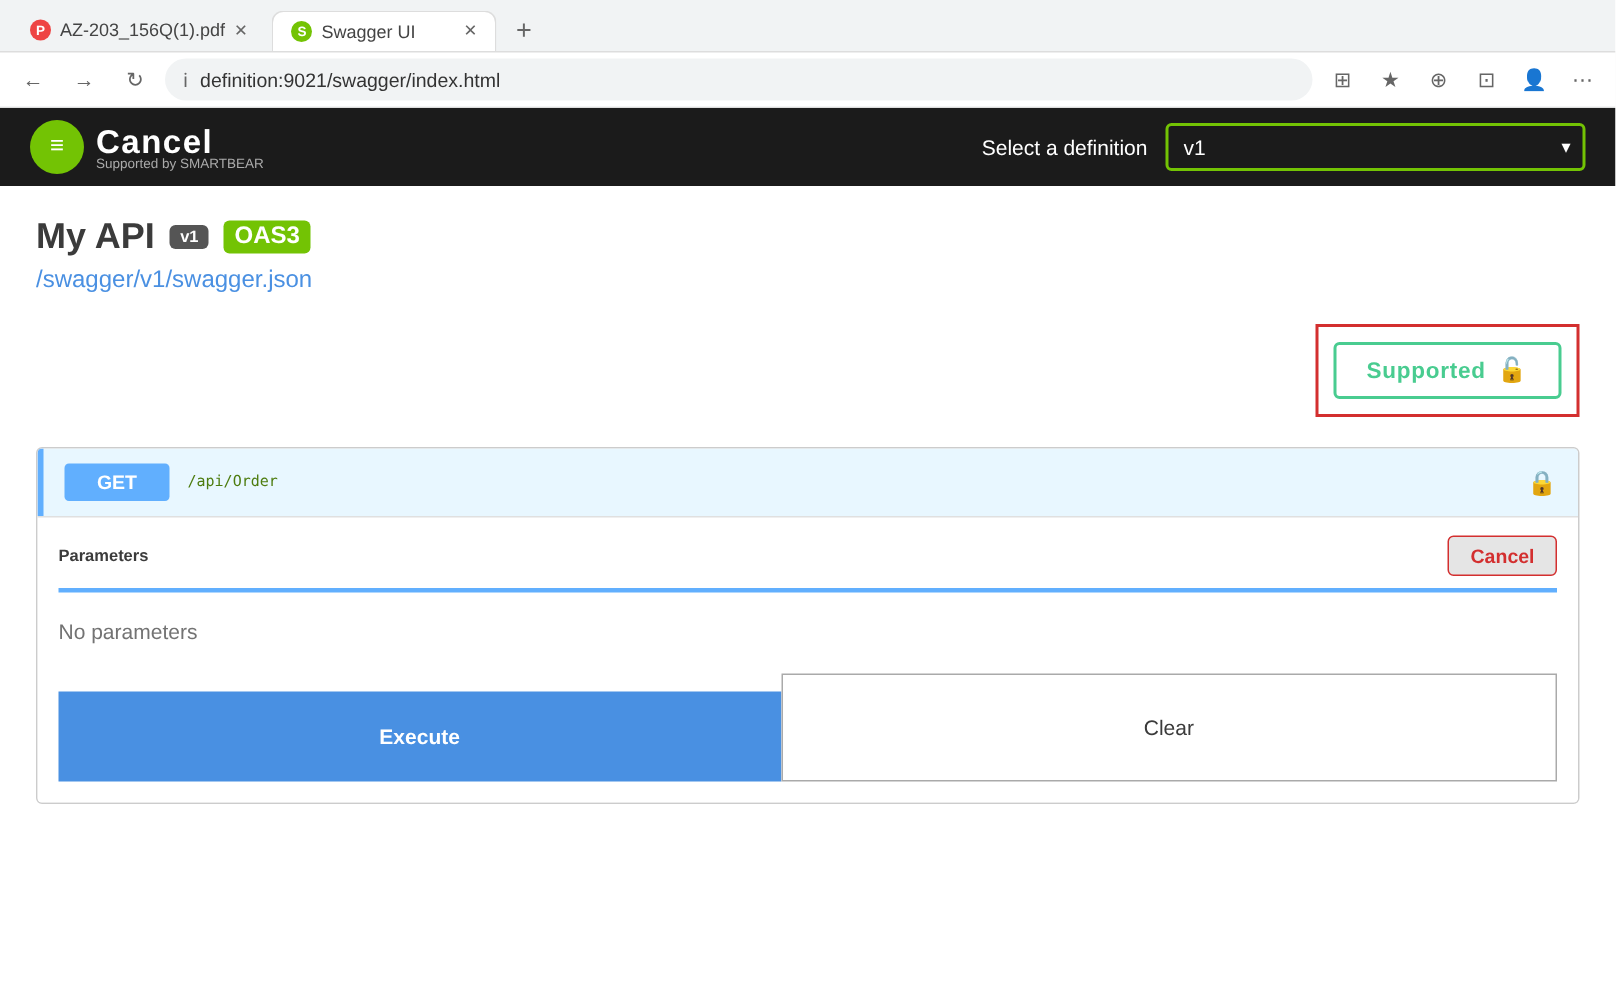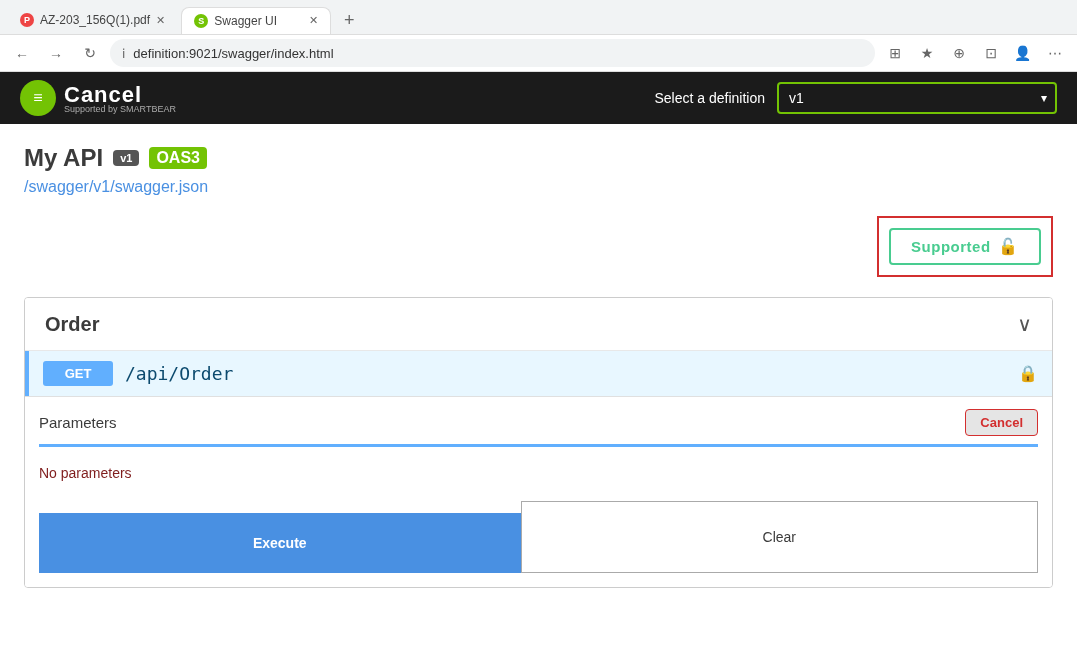--- a/index.html
+++ b/index.html
@@ -286,22 +286,22 @@
       color: white;
       font-size: 13px;
       font-weight: bold;
       padding: 5px 12px;
       border-radius: 3px;
       min-width: 70px;
       text-align: center;
     }
     .endpoint-path {
       font-family: monospace;
-      font-size: 18px;
-      color: #0c4a6e;
+      font-size: 10px;
+      color: #4d7c0f;
       flex: 1;
     }
     .lock-icon-endpoint {
       color: #555;
       font-size: 16px;
     }
 
     
     .endpoint-body {
       padding: 0 14px 14px 14px;
@@ -309,37 +309,37 @@
       border-top: 1px solid #e0e0e0;
     }
     .params-header {
       display: flex;
       align-items: center;
       padding: 12px 0 8px 0;
       border-bottom: 3px solid #61affe;
       margin-bottom: 12px;
     }
     .params-title {
-      font-size: 15px;
-      font-weight: normal;
+      font-size: 11px;
+      font-weight: bold;
       color: #3b3b3b;
     }
     .cancel-btn {
       margin-left: auto;
       padding: 5px 14px;
       border: 1px solid #d32f2f;
       background: #e5e5e5;
       color: #d32f2f;
       border-radius: 4px;
       font-size: 13px;
       font-weight: bold;
       cursor: pointer;
     }
     .no-params {
-      color: #7f1d1d;
+      color: #737373;
       font-size: 14px;
       padding: 6px 0 10px 0;
     }
 
     
     .action-buttons {
       display: flex;
       gap: 0;
       margin-top: 10px;
     }
@@ -438,24 +438,20 @@
   <div class="authorize-area">
     <div class="authorize-highlight">
       <button class="authorize-btn">
         <span>Supported</span>
         <span style="font-size:16px;">🔓</span>
       </button>
     </div>
   </div>
 
   <div class="section">
-    <div class="section-header">
-      <span class="section-title">Order</span>
-      <span class="section-chevron">∨</span>
-    </div>
 
     <div class="endpoint-row">
       <span class="method-badge">GET</span>
       <span class="endpoint-path">/api/Order</span>
       <span class="lock-icon-endpoint">🔒</span>
     </div>
 
     <div class="endpoint-body">
       <div class="params-header">
         <span class="params-title">Parameters</span>

